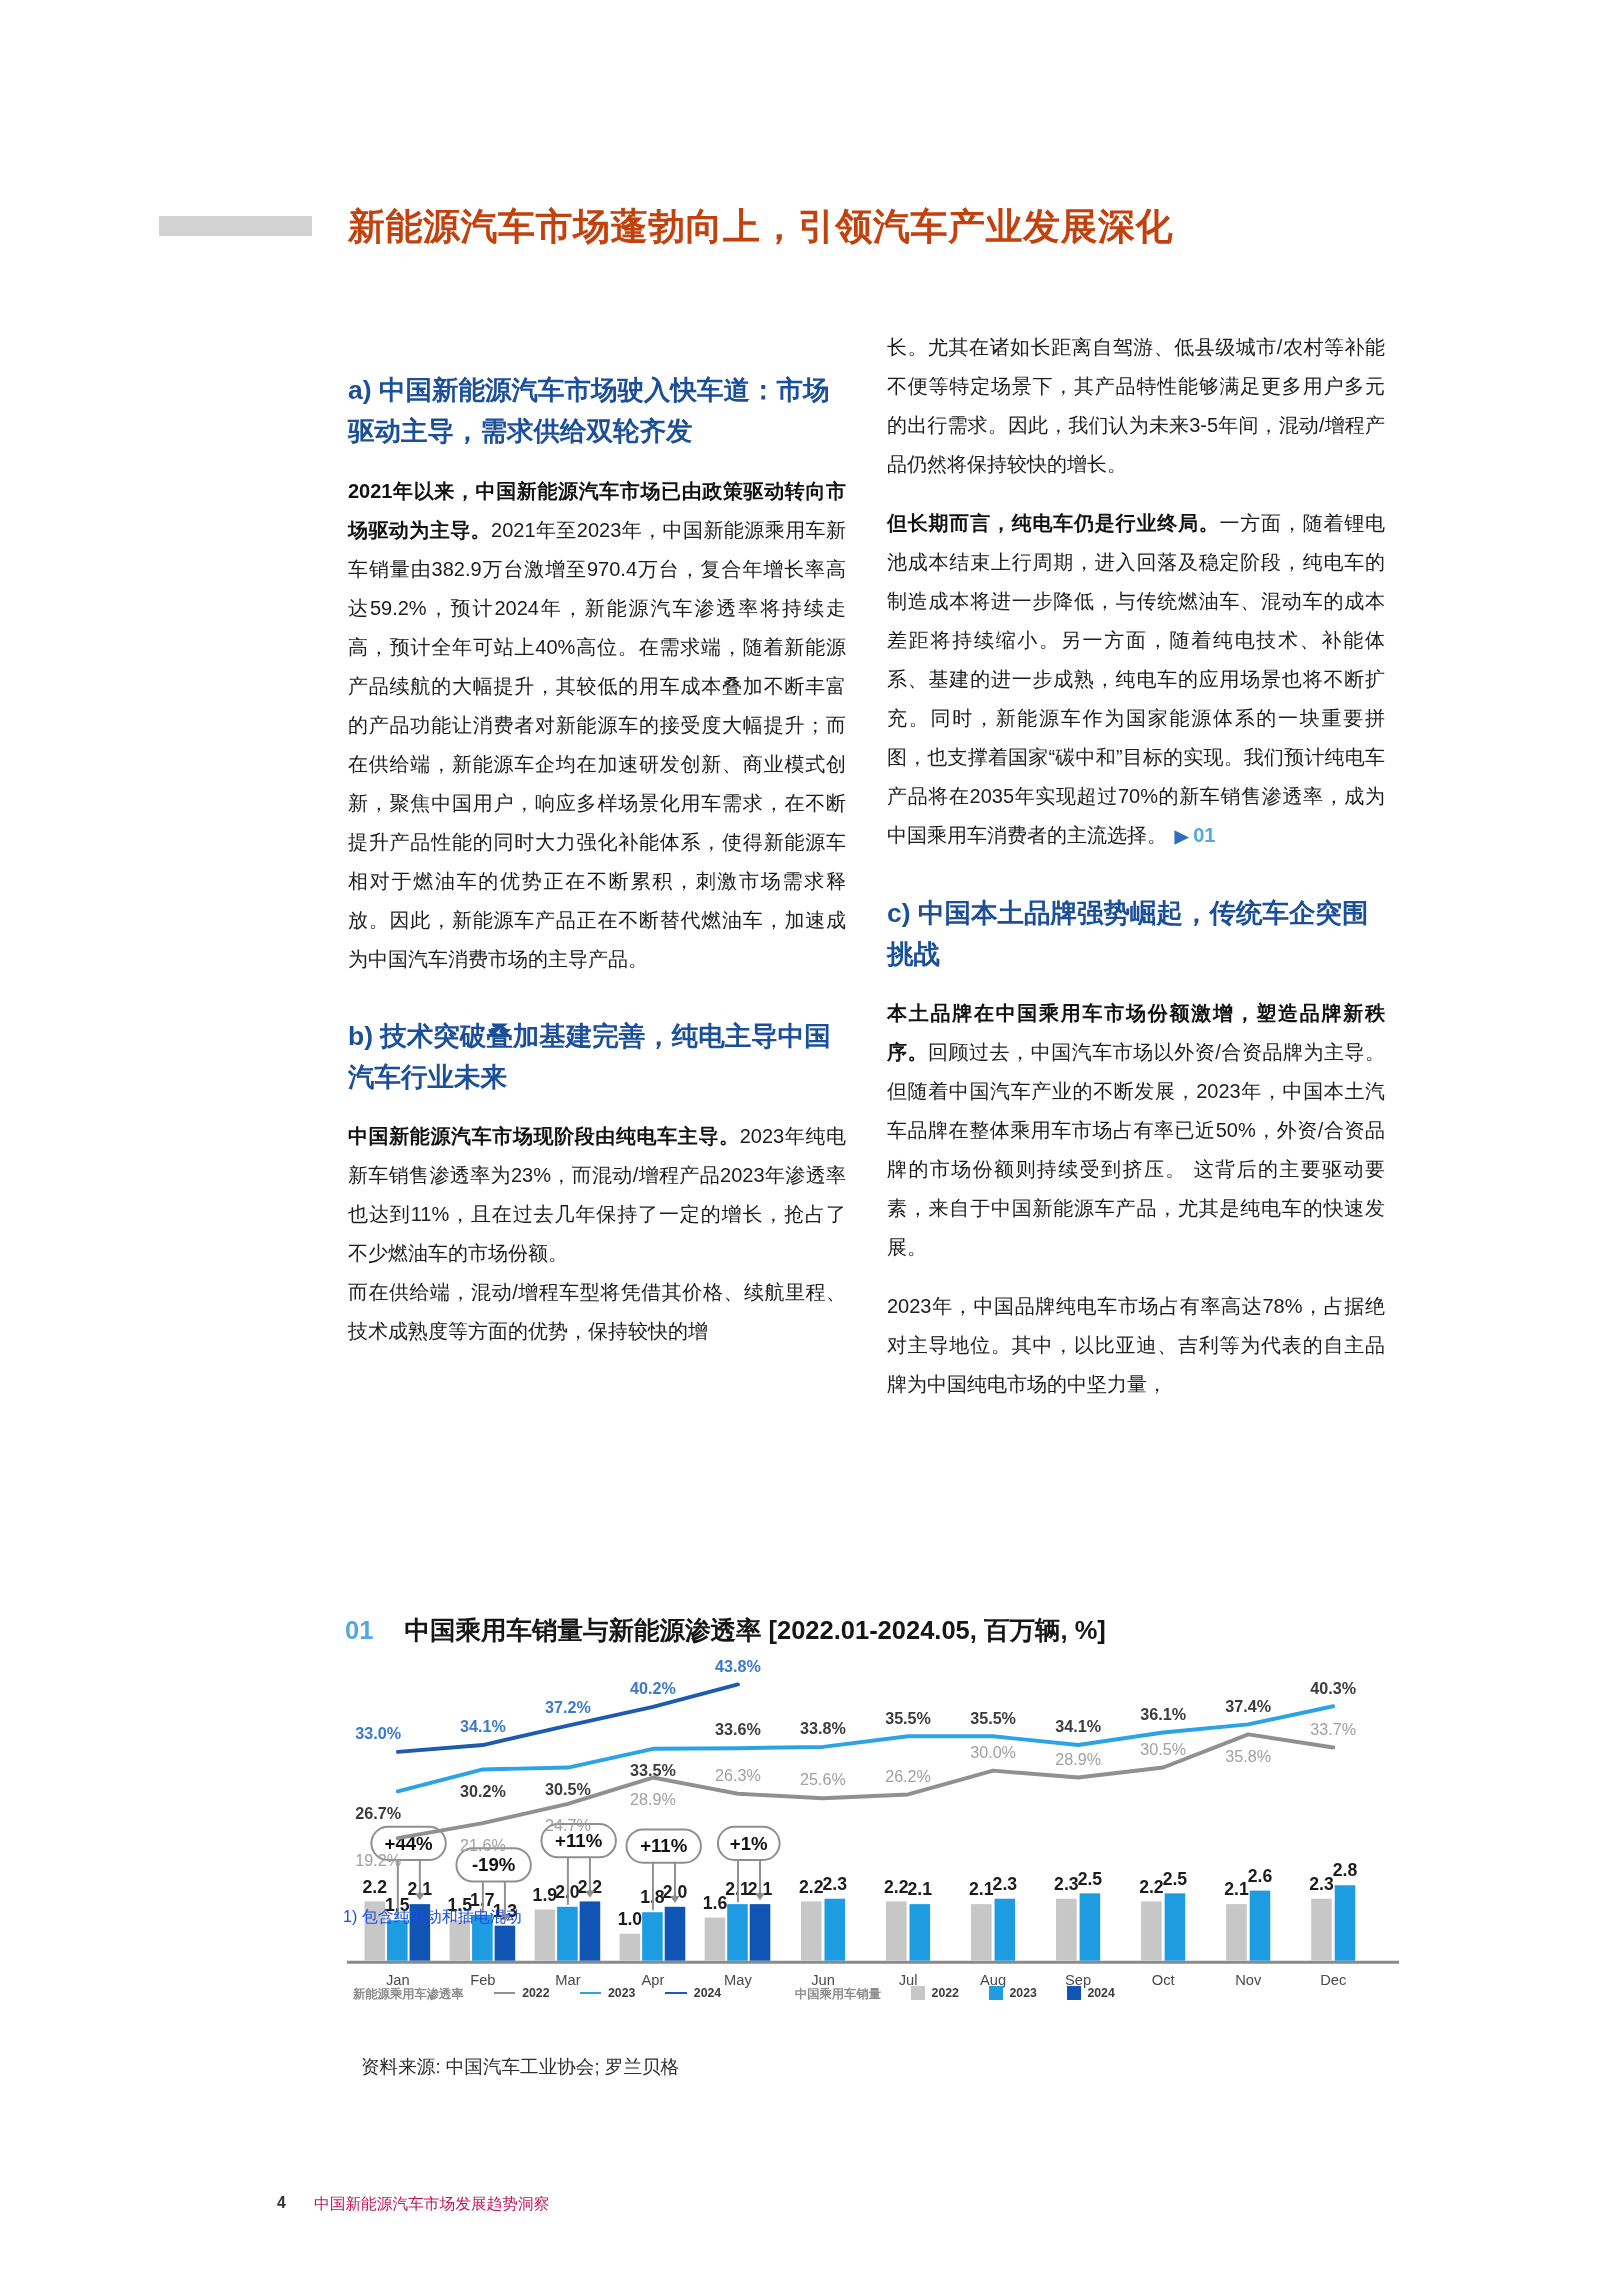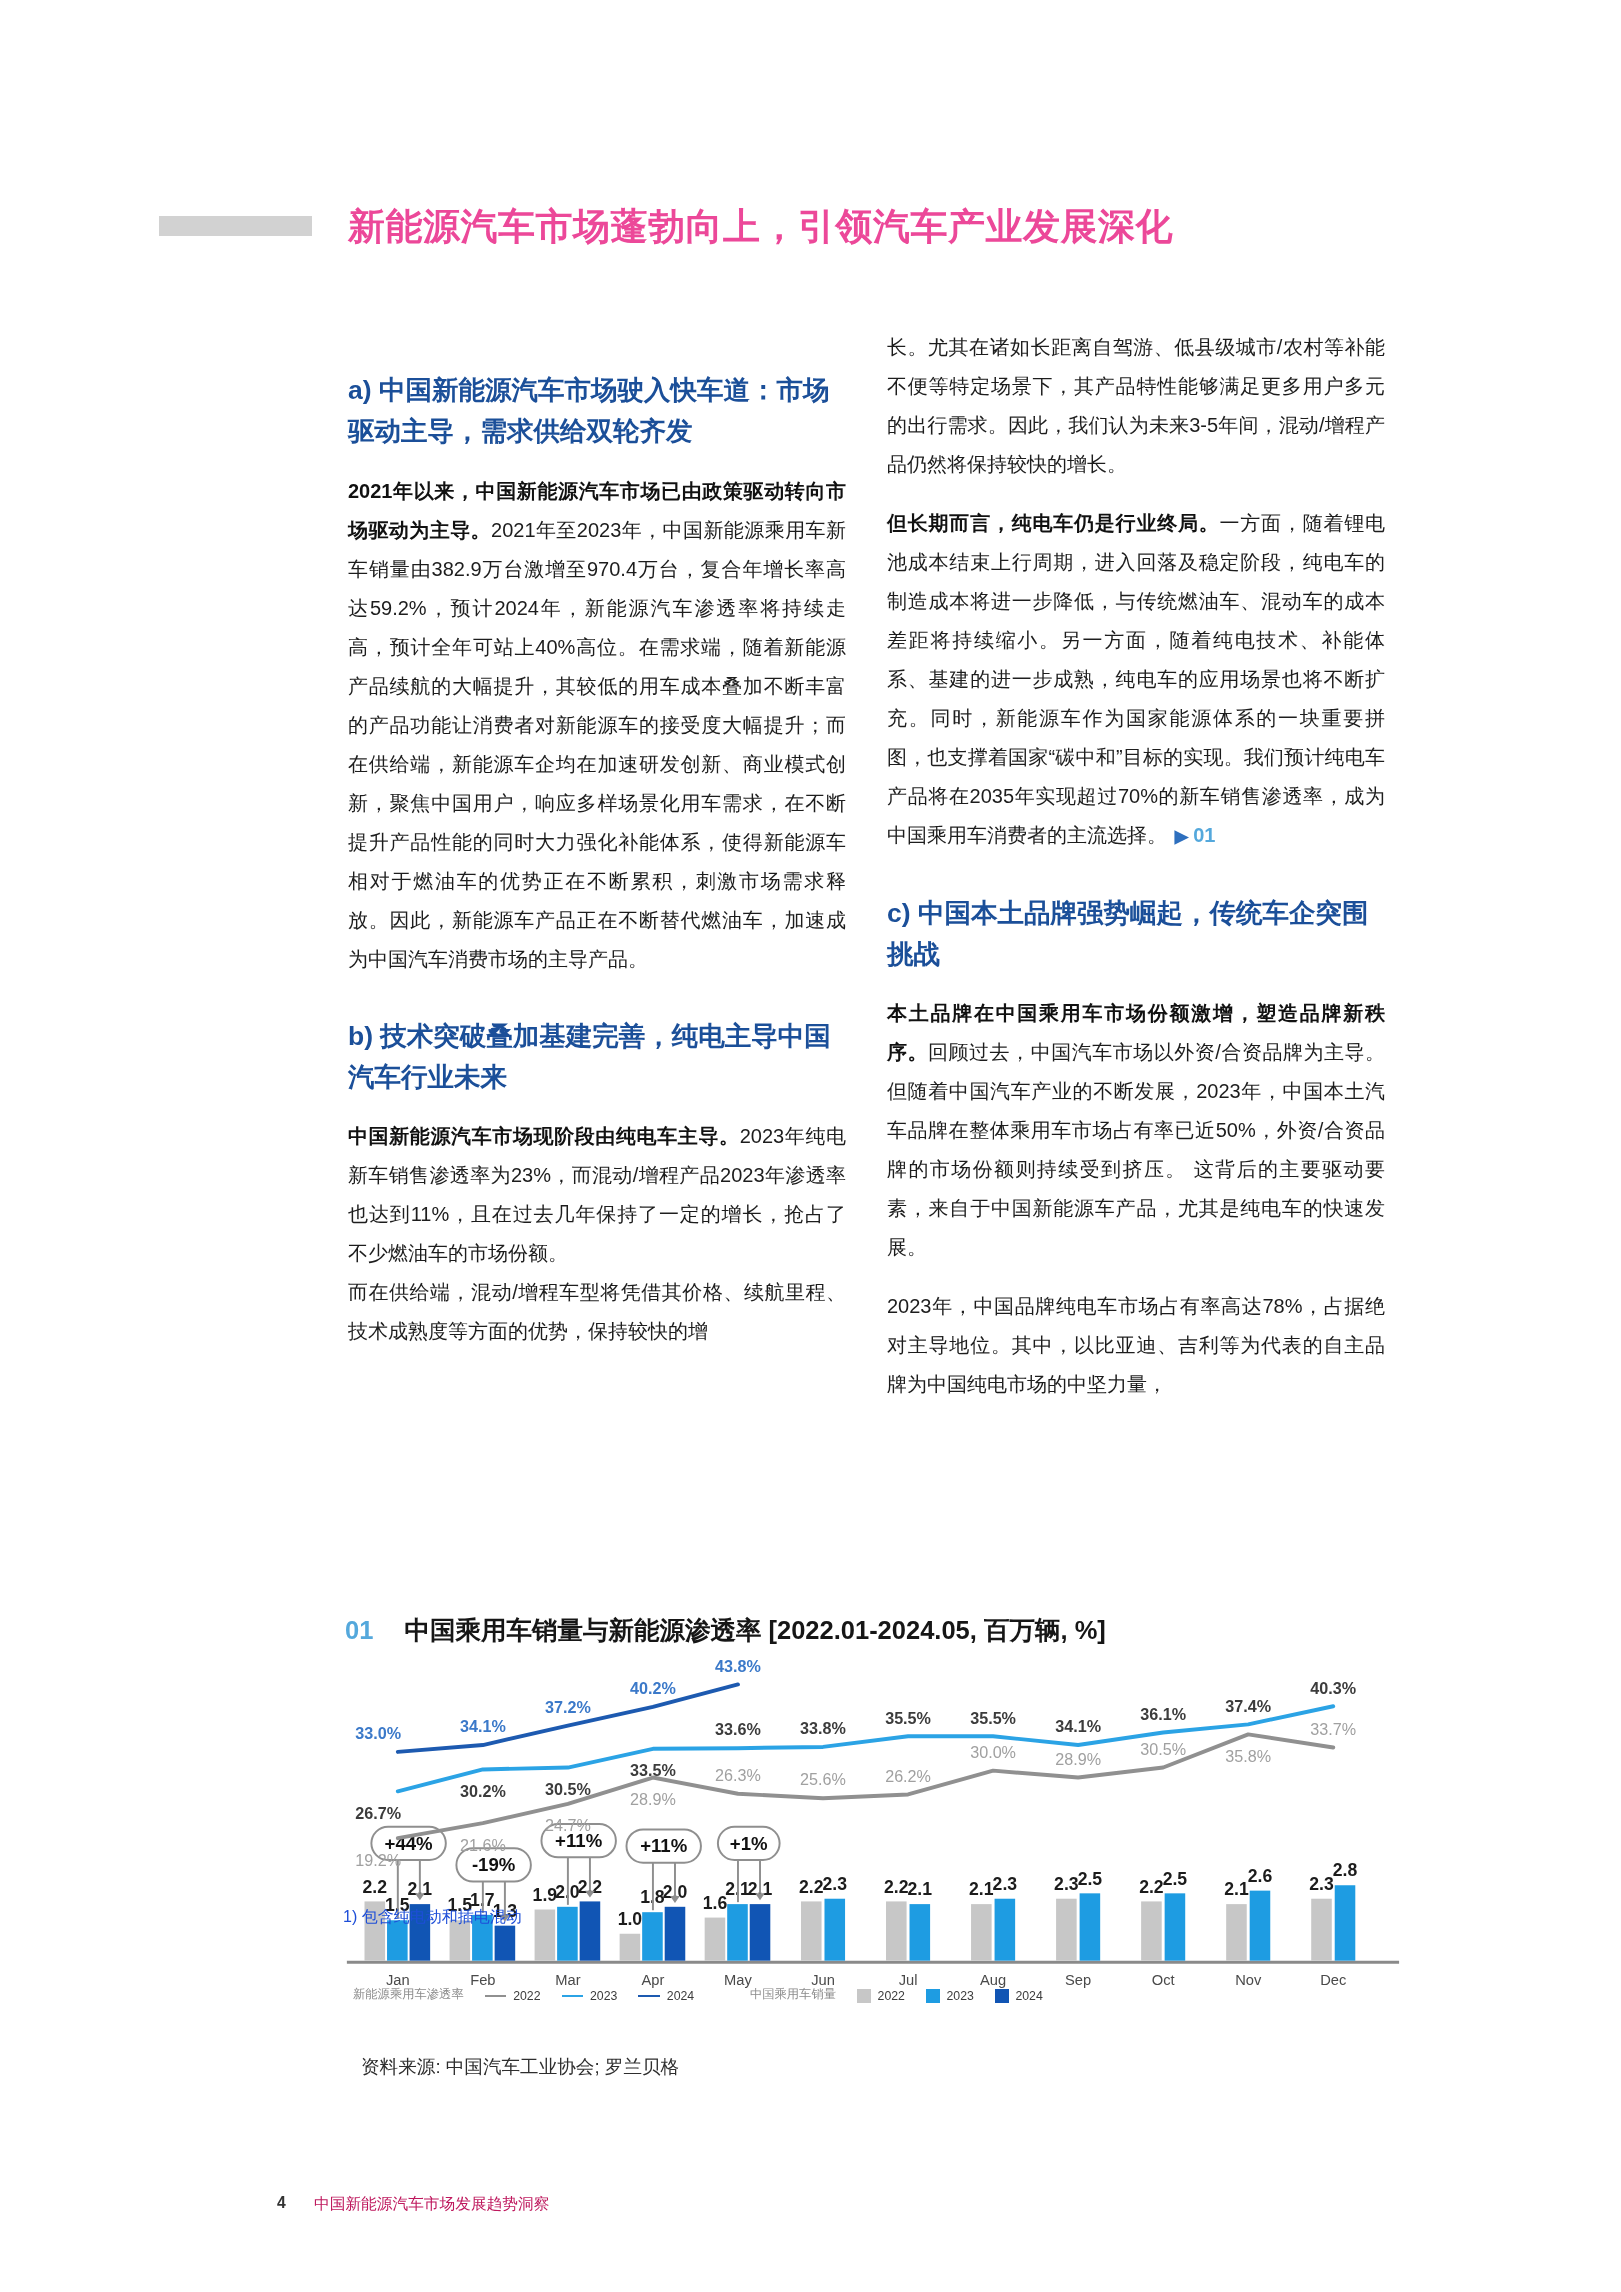--- a/index.html
+++ b/index.html
@@ -6,21 +6,21 @@
   html,body { background:#ffffff; }
   body {
     width:1621px; height:2293px; position:relative; overflow:hidden;
     font-family:"Liberation Sans", sans-serif; color:#1d1d1d;
   }
   .page { position:absolute; inset:0; background:#fff; }
 
   
   .accent-bar { position:absolute; left:159px; top:216px; width:153px; height:19.6px; background:#d2d2d2; }
   .page-title { position:absolute; left:348px; top:202px; font-size:37px; font-weight:700;
-                color:#ec4899; white-space:nowrap; letter-spacing:0.5px; }
+                color:#c2410c; white-space:nowrap; letter-spacing:0.5px; }
 
   
   .col { position:absolute; top:328px; width:498px; font-size:20px; line-height:39px;
          text-align:justify; color:#1d1d1d; }
   .col-left  { left:348px;margin-top:42px; }
   .col-right { left:887px; }
   .col h2 { font-size:26.5px; line-height:41px; font-weight:700; color:#1b4f99;
             margin:37px 0 15.7px; text-align:left; }
   .col h2:first-child { margin-top:0; }
   .col p { margin-top:19.6px; }
@@ -35,22 +35,22 @@
   .chart-index { font-size:25.5px; font-weight:700; color:#54a8dc; }
   .chart-title { font-size:25.5px; font-weight:700; color:#161616;text-align:right; }
   #chart-svg { position:absolute; left:333px; top:1656px; }
 
   .ax  { font:15px "Liberation Sans",sans-serif; fill:#4a4a4a; }
   .bl  { font:700 18px "Liberation Sans",sans-serif; fill:#1c1c1c; }
   .ll  { font:16.5px "Liberation Sans",sans-serif; }
   .llb { font-weight:700; }
   .ann { font:700 19px "Liberation Sans",sans-serif; fill:#111; }
 
-  .legend { position:absolute; left:353px; top:1986px; display:flex; align-items:flex-end;
-            gap:21px; font-size:12.3px; color:#3c3c3c; white-space:nowrap; }
+  .legend { position:absolute; left:353px; top:1986px; display:flex; align-items:flex-start;
+            gap:30px; font-size:12.3px; color:#3c3c3c; white-space:nowrap;font-weight:bold; }
   .lg-label { color:#8c8c8c; }
   .lg-item { display:flex; align-items:center; gap:6.9px; }
   .lg-line { width:21.6px; height:2.9px; display:inline-block; }
   .lg-sq { width:13.7px; height:13.7px; display:inline-block; }
   .lg-spacer { width:13.7px; }
 
   .footnote { position:absolute; left:343px; top:1907px; font-size:16px; color:#1d4ed8; }
   .source   { position:absolute; left:361px; top:2054px; font-size:18.6px; color:#2e2e2e; }
 
   .pagenum   { position:absolute; left:277px; top:2194px; font-size:15.7px; font-weight:700; color:#333; }

